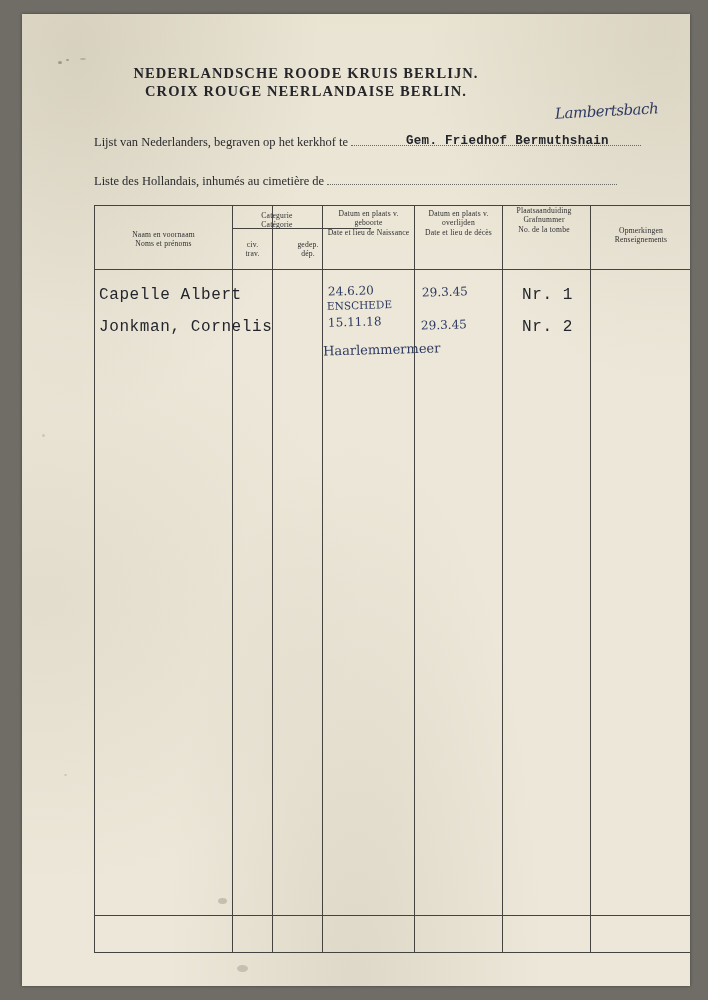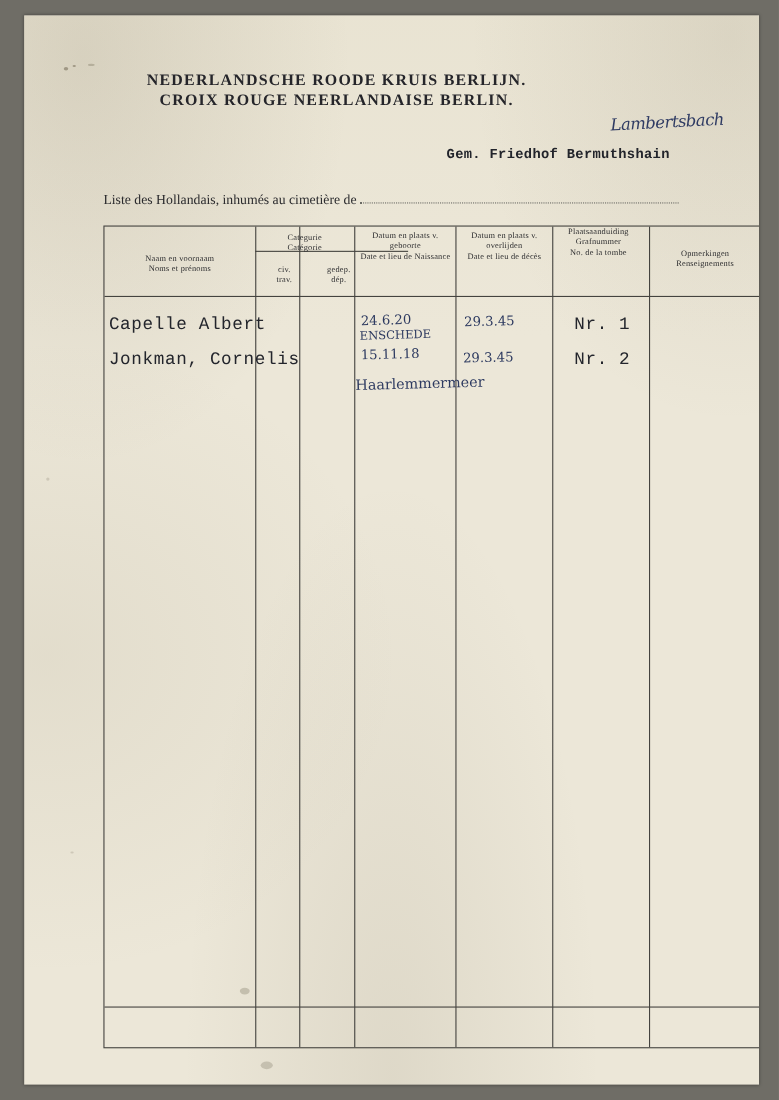--- a/index.html
+++ b/index.html
@@ -174,20 +174,24 @@
   <div class="speck" style="left:20px;  top:420px; width:3px; height:3px; opacity:.4;"></div>
   <div class="speck" style="left:42px;  top:760px; width:3px; height:2px; opacity:.4;"></div>
 
   <div id="titles">
     <div class="title-line">NEDERLANDSCHE ROODE KRUIS BERLIJN.</div>
     <div class="title-line">CROIX ROUGE NEERLANDAISE BERLIN.</div>
   </div>
 
   <div id="annot-lambertsbach" class="handwriting">Lambertsbach</div>
 
+  <div id="subject-nl" class="subject-row">
+    <span class="subject-label">Lijst van Nederlanders, begraven op het kerkhof te</span>
+    <span class="dotline" style="width:290px;"></span>
+  </div>
   <div id="cemetery-value">Gem. Friedhof Bermuthshain</div>
 
   <div id="subject-fr" class="subject-row">
     <span class="subject-label">Liste des Hollandais, inhumés au cimetière de</span>
     <span class="dotline" style="width:290px;"></span>
   </div>
 
   <div id="table">
 
     <div class="vline" style="left:137px;"></div>
@@ -203,21 +207,21 @@
 
     <div class="hdr" style="left:2px; top:24px; width:133px;">
       <div>Naam en voornaam</div>
       <div class="fr">Noms et prénoms</div>
     </div>
 
     <div class="hdr" style="left:139px; top:5px; width:86px;">
       <div>Categurie</div>
       <div class="fr">Catégorie</div>
     </div>
-    <div class="hdr" style="left:139px; top:34px; width:37px;padding-left:6px;">
+    <div class="hdr" style="left:139px; top:34px; width:37px;">
       <div>civ.</div>
       <div class="fr">trav.</div>
     </div>
     <div class="hdr" style="left:179px; top:34px; width:68px;">
       <div>gedep.</div>
       <div class="fr">dép.</div>
     </div>
 
     <div class="hdr" style="left:229px; top:3px; width:89px;">
       <div>Datum en plaats v. geboorte</div>

